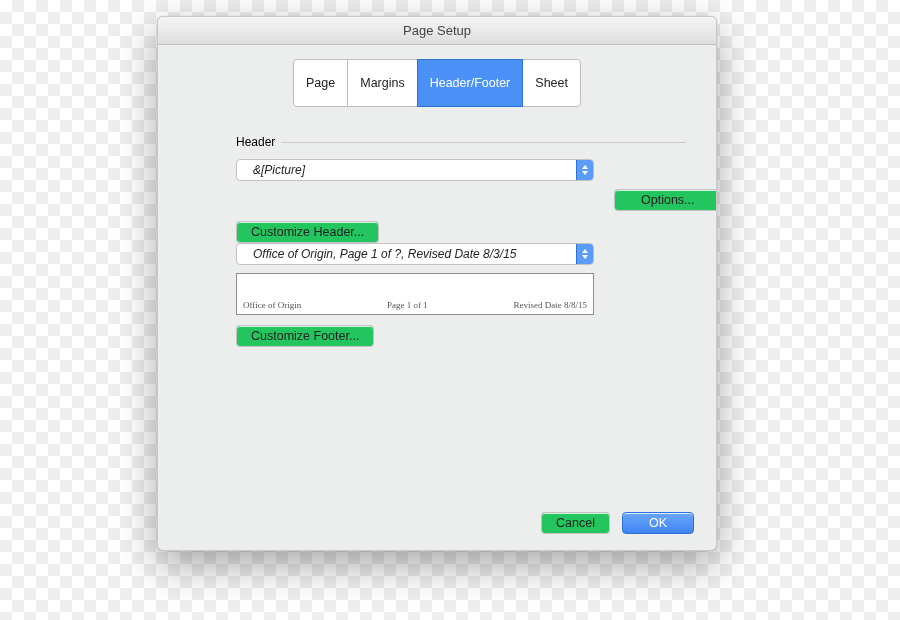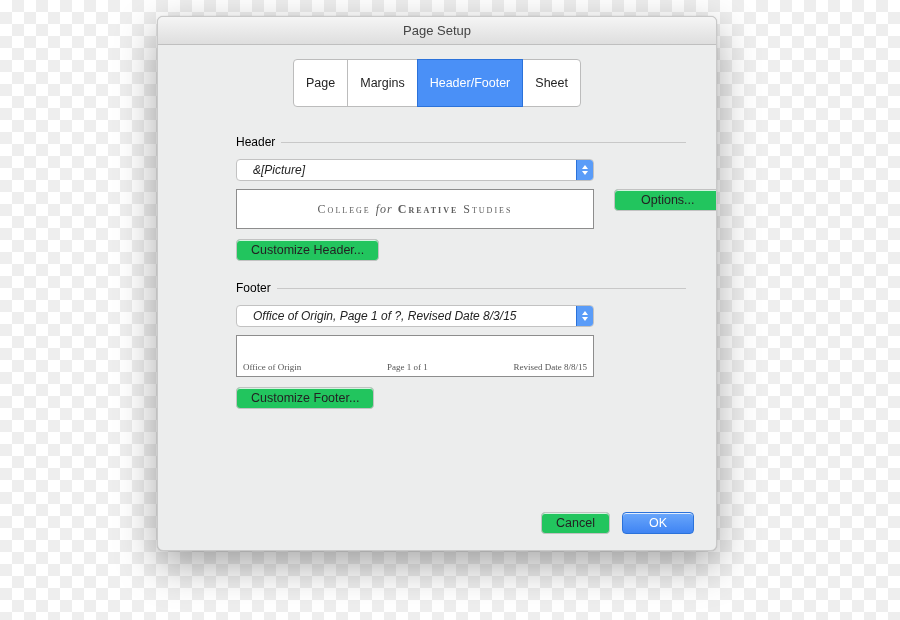--- a/index.html
+++ b/index.html
@@ -189,43 +189,31 @@
       <span class="lbl">Header</span>
       <span class="line"></span>
     </div>
 
     <div class="main-row">
       <div class="left-col">
         <div class="select">
           <span class="val">&amp;[Picture]</span>
           <span class="arrows"></span>
         </div>
-        <div class="preview">
-          <span class="brand">
-            <span class="sc">College</span>
-            <i>for</i>
-            <b class="sc">Creative</b>
-            <span class="sc">Studies</span>
-          </span>
-        </div>
       </div>
       <div class="right-col">
         <span class="btn wide">Options...</span>
       </div>
     </div>
 
     <div class="btn-row-customize">
       <span class="btn">Customize Header...</span>
     </div>
 
     <div class="footer-group">
-      <div class="group-label-row">
-        <span class="lbl">Footer</span>
-        <span class="line"></span>
-      </div>
 
       <div class="main-row">
         <div class="left-col">
           <div class="select">
             <span class="val">Office of Origin, Page 1 of ?, Revised  Date 8/3/15</span>
             <span class="arrows"></span>
           </div>
           <div class="preview preview-footer">
             <span>Office of Origin</span>
             <span>Page 1 of 1</span>

